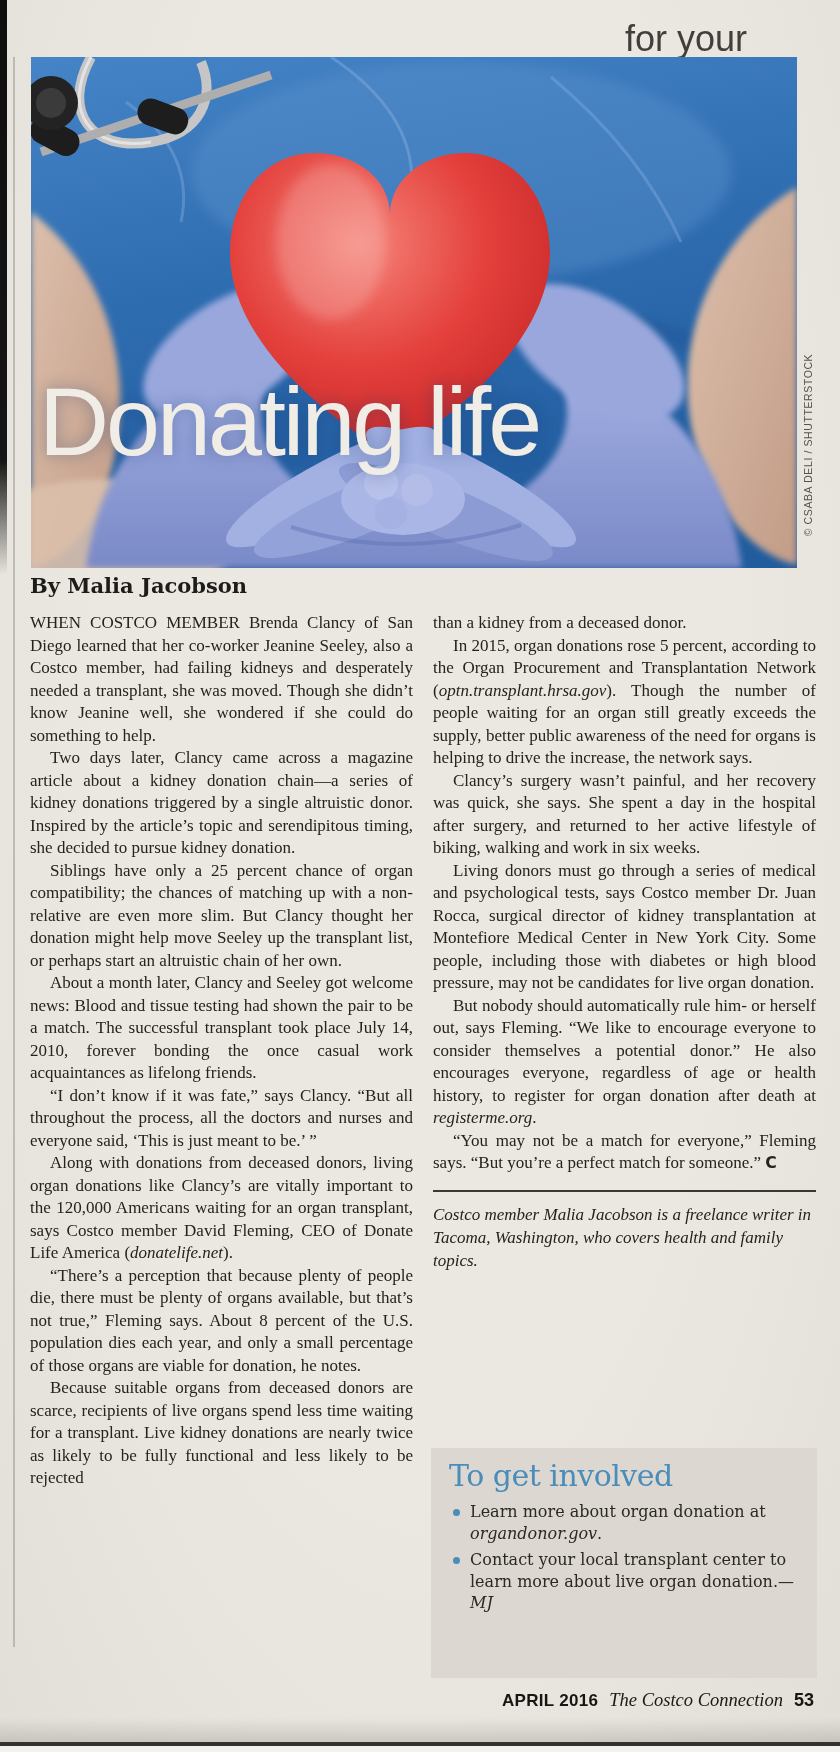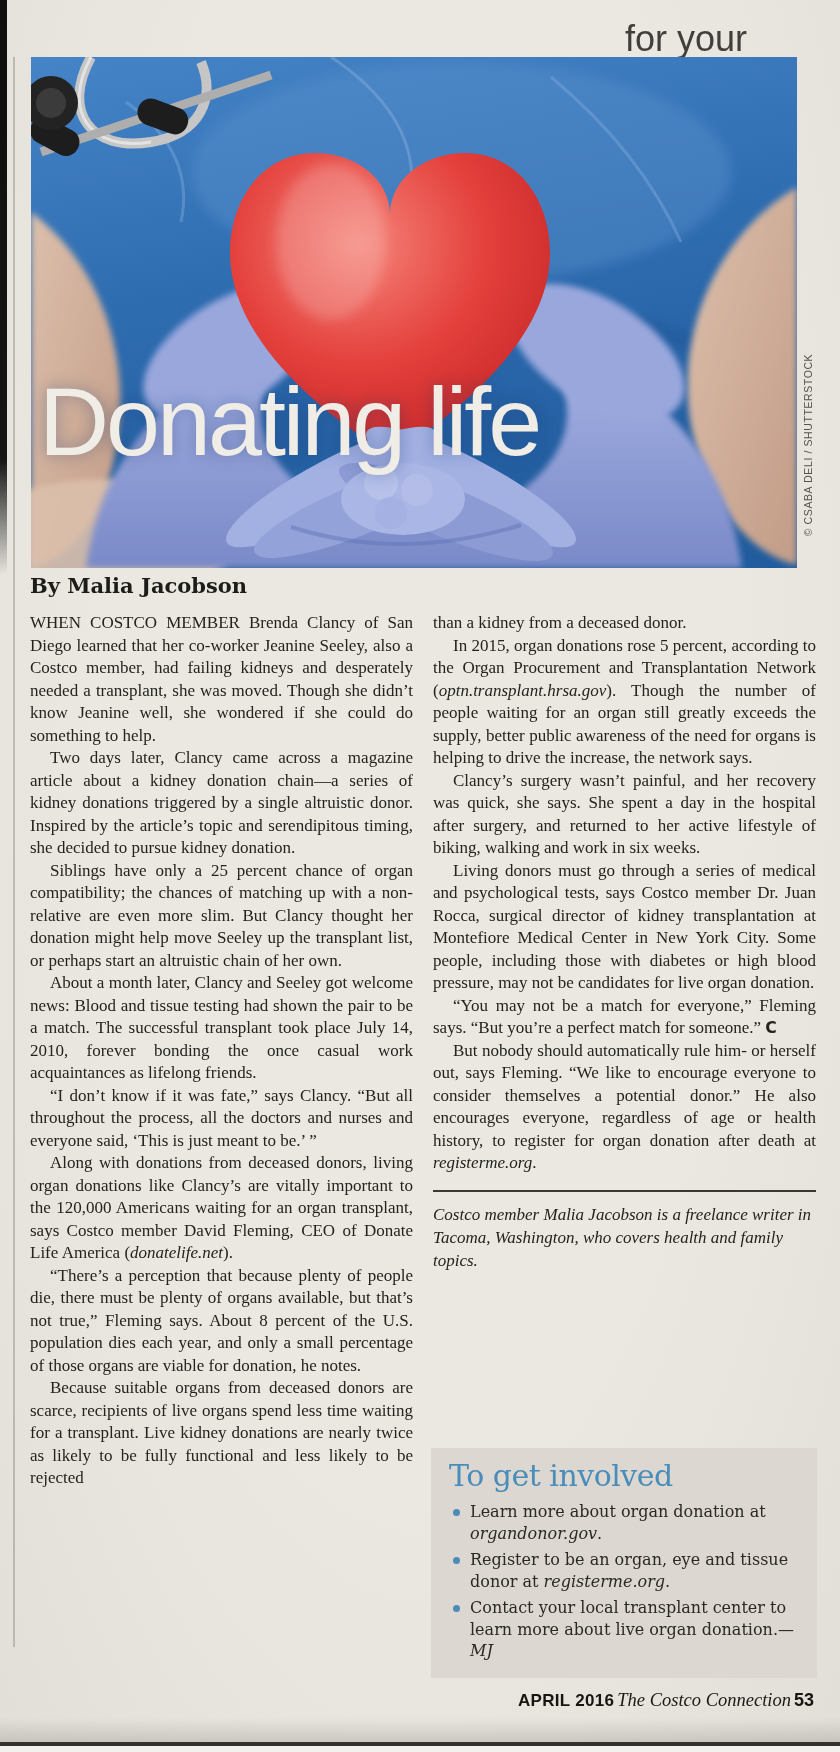--- a/index.html
+++ b/index.html
@@ -45,21 +45,21 @@
   .involved{position:absolute;left:431px;top:1448px;width:386px;height:230px;background:#dcd8d1;
             box-sizing:border-box;padding:10px 18px 0 18px;}
   .involved h2{margin:0 0 8px 0;font-family:"DejaVu Serif",serif;font-weight:normal;font-size:30px;
             letter-spacing:-.5px;color:#4a8cba;}
   .involved ul{list-style:none;margin:0;padding:0;}
   .involved li{position:relative;padding-left:21px;margin-bottom:5px;font-family:"DejaVu Serif",serif;
             font-size:16px;line-height:21.5px;color:#2a2925;}
   .involved li::before{content:"";position:absolute;left:4px;top:8px;width:7px;height:7px;border-radius:50%;
             background:#4a8cba;}
   
-  .footer{position:absolute;top:1690px;right:26px;display:flex;align-items:baseline;gap:3px;}
+  .footer{position:absolute;top:1690px;right:26px;display:flex;align-items:baseline;gap:11px;}
   .footer .issue{font-weight:bold;font-size:17px;letter-spacing:.3px;color:#161511;}
   .footer .mag{font-family:"Liberation Serif",serif;font-style:italic;font-size:18.5px;color:#1b1a16;}
   .footer .pageno{font-weight:bold;font-size:18px;color:#161511;}
 </style>
 </head>
 <body>
 
 <div class="page">
 
   <div class="scan-left"></div>
@@ -159,31 +159,30 @@
     <p><span>Along with donations from deceased donors, living organ donations like Clancy’s are vitally important to the 120,000 Americans waiting for an organ transplant, says Costco member David Fleming, CEO of Donate Life America (</span><span class="it">donatelife.net</span><span>).</span></p>
     <p><span>“There’s a perception that because plenty of people die, there must be plenty of organs available, but that’s not true,” Fleming says. About 8 percent of the U.S. population dies each year, and only a small percentage of those organs are viable for donation, he notes.</span></p>
     <p><span>Because suitable organs from deceased donors are scarce, recipients of live organs spend less time waiting for a transplant. Live kidney donations are nearly twice as likely to be fully functional and less likely to be rejected</span></p>
   </div>
 
   <div class="col col-right">
     <p><span>than a kidney from a deceased donor.</span></p>
     <p><span>In 2015, organ donations rose 5 percent, according to the Organ Procurement and Transplantation Network (</span><span class="it">optn.transplant.hrsa.gov</span><span>). Though the number of people waiting for an organ still greatly exceeds the supply, better public awareness of the need for organs is helping to drive the increase, the network says.</span></p>
     <p><span>Clancy’s surgery wasn’t painful, and her recovery was quick, she says. She spent a day in the hospital after surgery, and returned to her active lifestyle of biking, walking and work in six weeks.</span></p>
     <p><span>Living donors must go through a series of medical and psychological tests, says Costco member Dr. Juan Rocca, surgical director of kidney transplantation at Montefiore Medical Center in New York City. Some people, including those with diabetes or high blood pressure, may not be candidates for live organ donation.</span></p>
+    <p><span>But nobody should automatically rule him- or herself out, says Fleming. “We like to encourage everyone to consider themselves a potential donor.” He also encourages everyone, regardless of age or health history, to register for organ donation after death at </span><span class="it">registerme.org</span><span>.</span></p>
     <p><span>“You may not be a match for everyone,” Fleming says. “But you’re a perfect match for someone.” </span><span class="bd">C</span></p>
-    <p><span>But nobody should automatically rule him- or herself out, says Fleming. “We like to encourage everyone to consider themselves a potential donor.” He also encourages everyone, regardless of age or health history, to register for organ donation after death at </span><span class="it">registerme.org</span><span>.</span></p>
     <hr class="rule">
     <p class="bio"><span class="it">Costco member Malia Jacobson is a freelance writer in Tacoma, Washington, who covers health and family topics.</span></p>
   </div>
 
   <div class="involved">
     <h2>To get involved</h2>
     <ul>
       <li><span>Learn more about organ donation at </span><span class="it">organdonor.gov</span><span>.</span></li>
-      <li><span>Register to be an organ, eye and tissue donor at </span><span class="it">registerme.org</span><span>.</span></li>
       <li><span>Contact your local transplant center to learn more about live organ donation.—</span><span class="it">MJ</span></li>
     </ul>
   </div>
 
   <div class="footer">
     <span class="issue">APRIL 2016</span>
     <span class="mag">The Costco Connection</span>
     <span class="pageno">53</span>
   </div>
 

